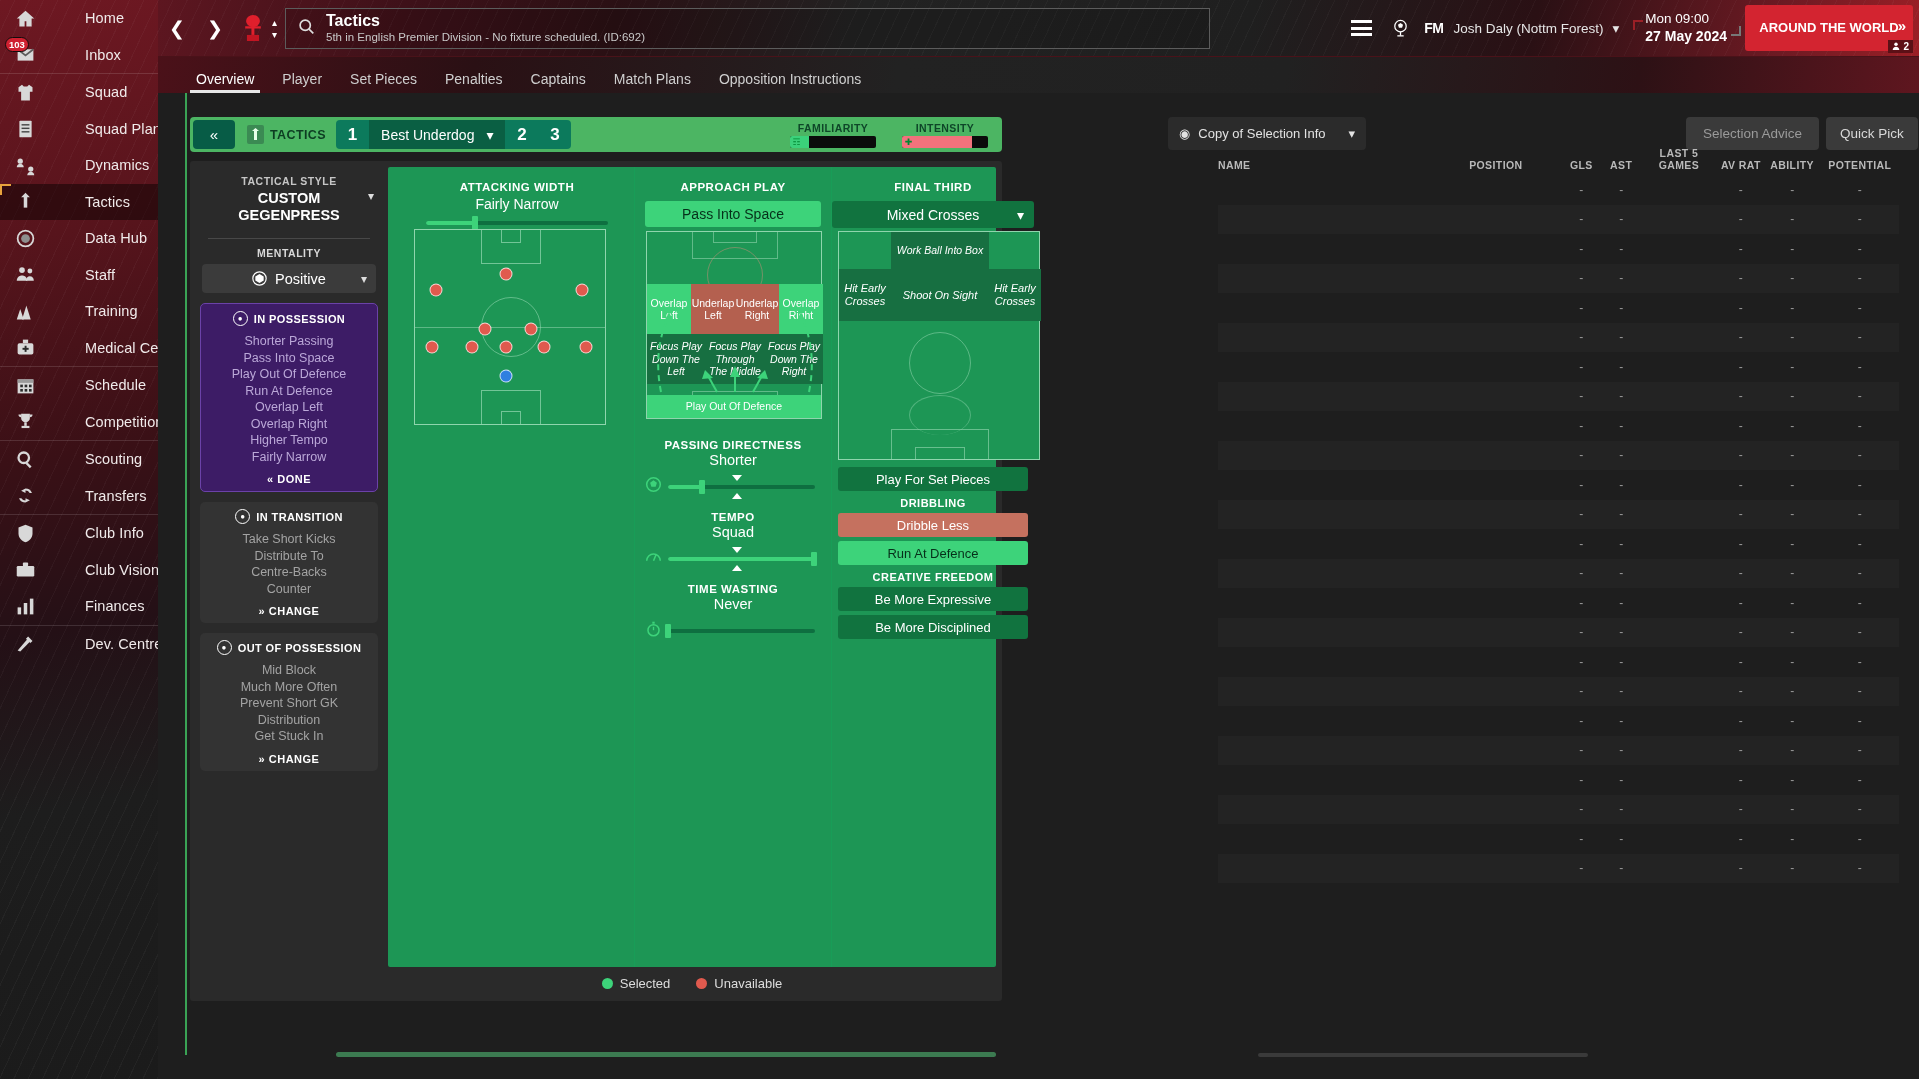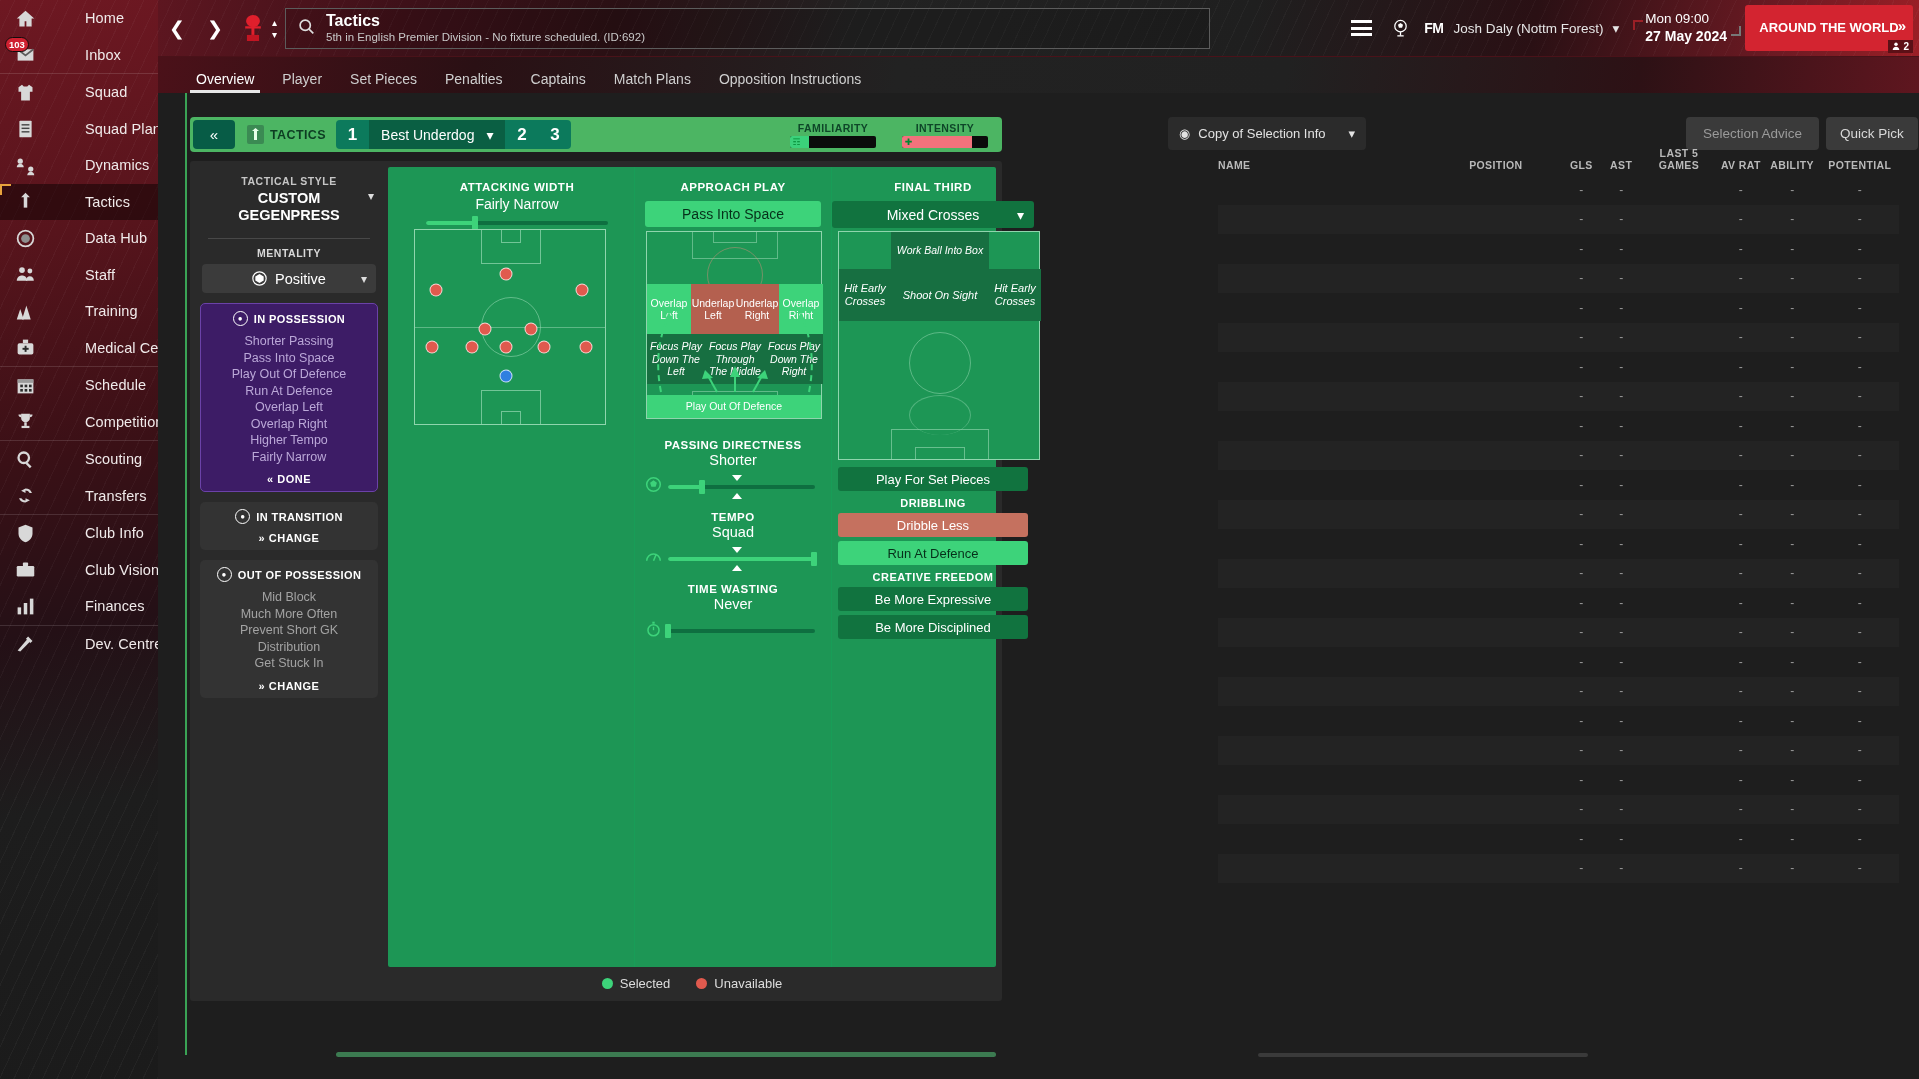--- a/index.html
+++ b/index.html
@@ -582,20 +582,26 @@
                 <div>Higher Tempo</div>
                 <div>Fairly Narrow</div>
               </div>
               <div class="ph-act"><span>« </span><span>DONE</span></div>
             </div>
             <div class="phase other">
               <div class="ph-head">
                 <span class="cir">●</span>
                 <span>IN TRANSITION</span>
               </div>
+              <div class="ph-list">
+                <div>Take Short Kicks</div>
+                <div>Distribute To</div>
+                <div>Centre-Backs</div>
+                <div>Counter</div>
+              </div>
               <div class="ph-act"><span>» </span><span>CHANGE</span></div>
             </div>
             <div class="phase other">
               <div class="ph-head">
                 <span class="cir">●</span>
                 <span>OUT OF POSSESSION</span>
               </div>
               <div class="ph-list">
                 <div>Mid Block</div>
                 <div>Much More Often</div>

